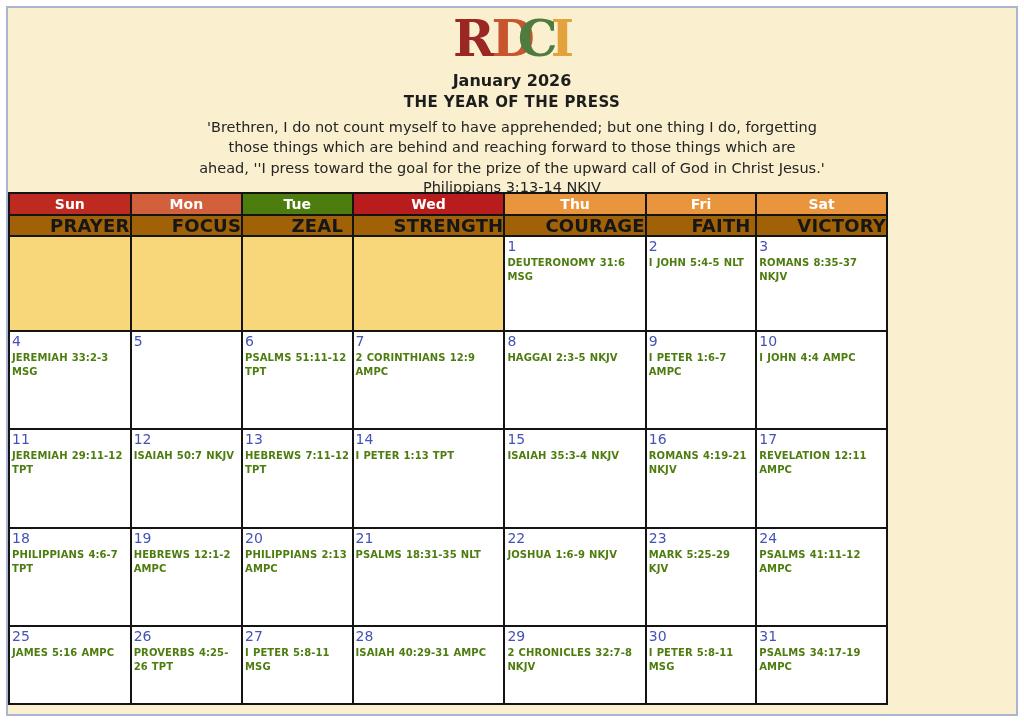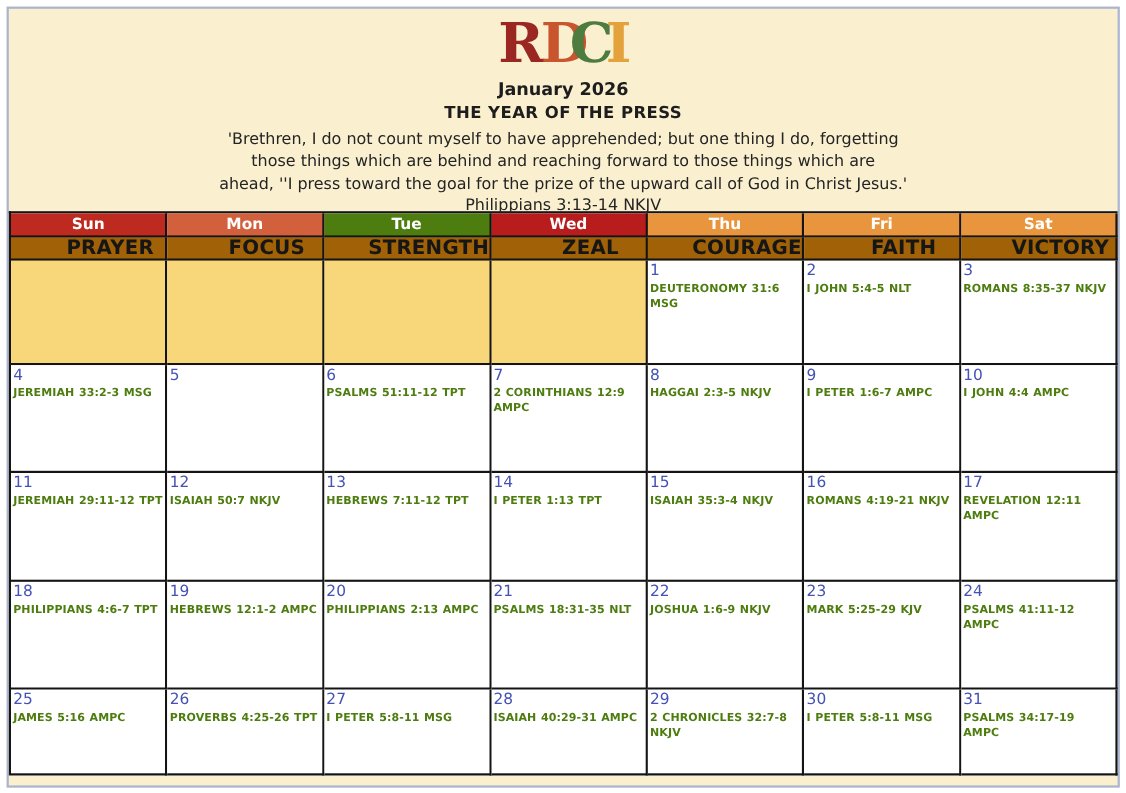--- a/index.html
+++ b/index.html
@@ -15,21 +15,21 @@
   .logo-letters span { display: inline-block; }
   .logo-letters span:nth-child(3) { margin-left: -14px; }
   .logo-letters span:nth-child(4) { margin-left: -4px; }
   .org-name { font-size: 11px; font-weight: bold; color: #1b1b2d; margin-top: -4px; letter-spacing: 0.2px; }
   .month-title { font-size: 16px; font-weight: bold; color: #1d1d1d; margin-top: 7px; }
   .year-theme { font-size: 15px; font-weight: bold; color: #1d1d1d; margin-top: 3px; letter-spacing: 0.4px; }
   .quote { margin-top: 6px; text-align: center; font-size: 14.5px; color: #242424; line-height: 1.4; }
   .quote-ref { text-align: center; font-size: 14.5px; color: #242424; line-height: 1.35; }
   
   .grid {
-    display: grid; width: 1008px;
+    display: grid; width: 880px;
     grid-template-columns: repeat(7, 1fr);
     grid-template-rows: 22px 21px 95px 98px 99px 98px 78px;
     border-top: 2px solid #141414; border-left: 2px solid #141414;
     background: #ffffff;
   }
   .gcell { border-right: 2px solid #141414; border-bottom: 2px solid #141414; }
   .day-head { color: #ffffff; font-weight: bold; font-size: 14px;
     display: flex; align-items: center; justify-content: center; }
   .theme-cell { background: #a16207; color: #161616; font-weight: bold; font-size: 18px;
     display: flex; align-items: center; justify-content: center; letter-spacing: 0.2px; padding-left: 40px; }
@@ -62,22 +62,22 @@
     <div class="gcell day-head" style="background-color: rgb(190, 42, 31);">Sun</div>
     <div class="gcell day-head" style="background-color: rgb(210, 96, 60);">Mon</div>
     <div class="gcell day-head" style="background-color: #4d7c0f;">Tue</div>
     <div class="gcell day-head" style="background-color: #b91c1c;">Wed</div>
     <div class="gcell day-head" style="background-color: rgb(232, 149, 61);">Thu</div>
     <div class="gcell day-head" style="background-color: rgb(232, 149, 61);">Fri</div>
     <div class="gcell day-head" style="background-color: rgb(232, 149, 61);">Sat</div>
 
     <div class="gcell theme-cell">PRAYER</div>
     <div class="gcell theme-cell">FOCUS</div>
+    <div class="gcell theme-cell">ZEAL</div>
     <div class="gcell theme-cell">STRENGTH</div>
-    <div class="gcell theme-cell">ZEAL</div>
     <div class="gcell theme-cell">COURAGE</div>
     <div class="gcell theme-cell">FAITH</div>
     <div class="gcell theme-cell">VICTORY</div>
 
     <div class="gcell day-cell empty"></div>
     <div class="gcell day-cell empty"></div>
     <div class="gcell day-cell empty"></div>
     <div class="gcell day-cell empty"></div>
     <div class="gcell day-cell">
       <div class="date-num">1</div>

